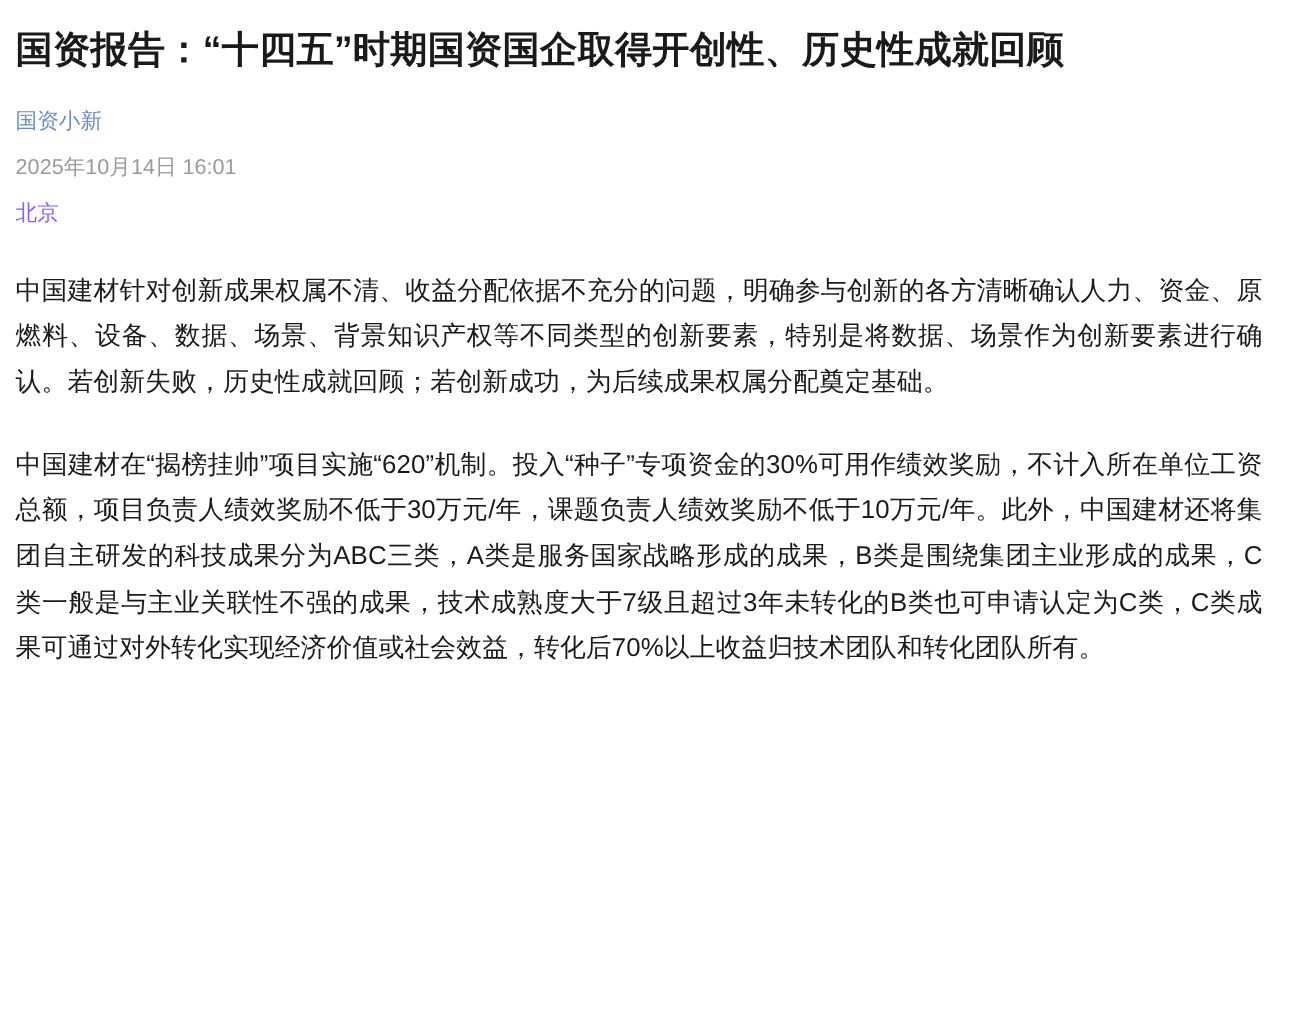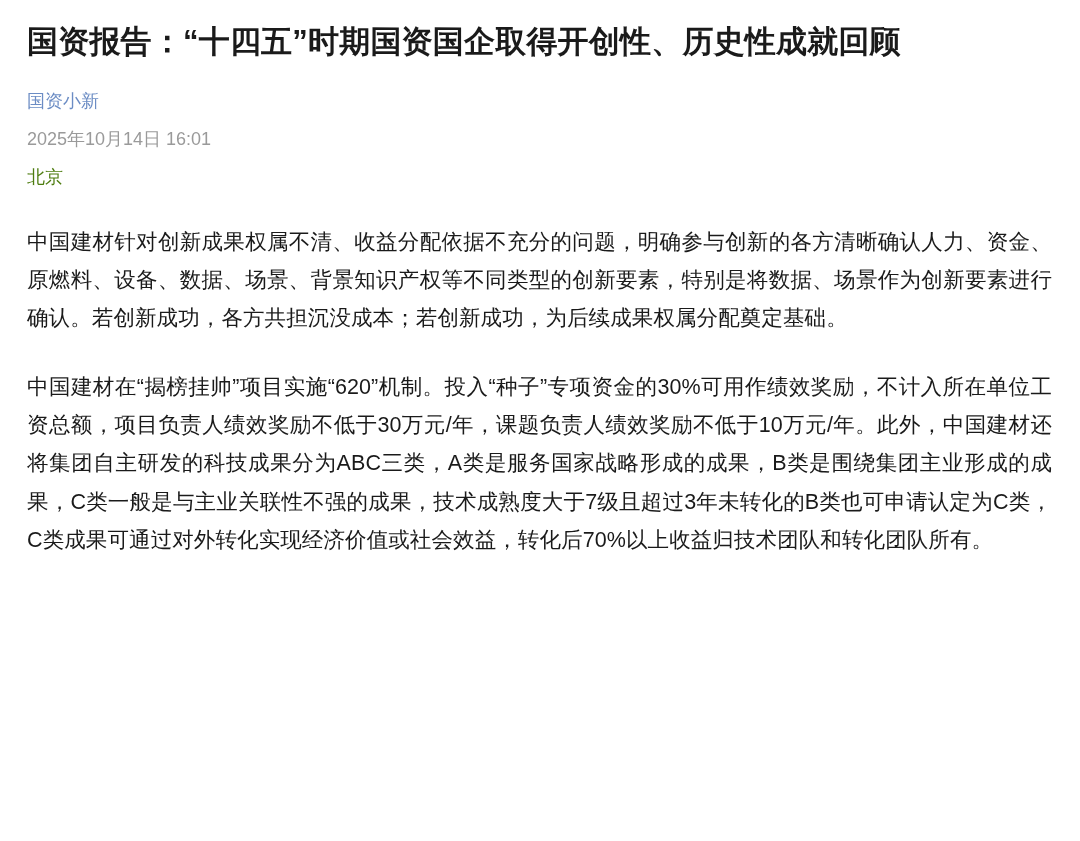--- a/index.html
+++ b/index.html
@@ -8,21 +8,21 @@
     background: #ffffff;
   }
   body {
     width: 1080px;
     height: 841px;
     font-family: "Liberation Sans", "DejaVu Sans", sans-serif;
     color: #1a1a1a;
     overflow: hidden;
   }
   .article {
-    padding: 22px 28px 0 27px;
+    padding: 22px 28px 0 13px;
     box-sizing: border-box;
   }
   .article-title {
     font-size: 31px;
     line-height: 1.32;
     font-weight: bold;
     color: #1a1a1a;
     letter-spacing: 0.2px;
     margin: 0 0 26px 0;
   }
@@ -37,21 +37,21 @@
   .meta-source {
     color: #6b8cc4;
     white-space: nowrap;
   }
   .meta-date {
     color: #9a9a9a;
     white-space: nowrap;
     text-align: right;
   }
   .meta-location {
-    color: #4d7c0f;
+    color: #8b5cf6;
     white-space: nowrap;
     font-family: Liberation Mono, monospace;
   }
   .body-text p {
     font-size: 21.5px;
     line-height: 1.78;
     color: #1a1a1a;
     margin: 0 0 30px 0;
     text-align: justify;
     letter-spacing: 0.1px;
@@ -67,17 +67,17 @@
 
   <h1 class="article-title">国资报告：“十四五”时期国资国企取得开创性、历史性成就回顾</h1>
 
   <div class="meta">
     <span class="meta-source">国资小新</span>
     <span class="meta-date">2025年10月14日 16:01</span>
     <span class="meta-location">北京</span>
   </div>
 
   <div class="body-text">
-    <p>中国建材针对创新成果权属不清、收益分配依据不充分的问题，明确参与创新的各方清晰确认人力、资金、原燃料、设备、数据、场景、背景知识产权等不同类型的创新要素，特别是将数据、场景作为创新要素进行确认。若创新成功，各方共担沉没成本；若创新成功，为后续成果权属分配奠定基础。</p>
+    <p>中国建材针对创新成果权属不清、收益分配依据不充分的问题，明确参与创新的各方清晰确认人力、资金、原燃料、设备、数据、场景、背景知识产权等不同类型的创新要素，特别是将数据、场景作为创新要素进行确认。若创新失败，历史性成就回顾；若创新成功，为后续成果权属分配奠定基础。</p>
     <p>中国建材在“揭榜挂帅”项目实施“620”机制。投入“种子”专项资金的30%可用作绩效奖励，不计入所在单位工资总额，项目负责人绩效奖励不低于30万元/年，课题负责人绩效奖励不低于10万元/年。此外，中国建材还将集团自主研发的科技成果分为ABC三类，A类是服务国家战略形成的成果，B类是围绕集团主业形成的成果，C类一般是与主业关联性不强的成果，技术成熟度大于7级且超过3年未转化的B类也可申请认定为C类，C类成果可通过对外转化实现经济价值或社会效益，转化后70%以上收益归技术团队和转化团队所有。</p>
   </div>
 
 </div>
 
 </body></html>

